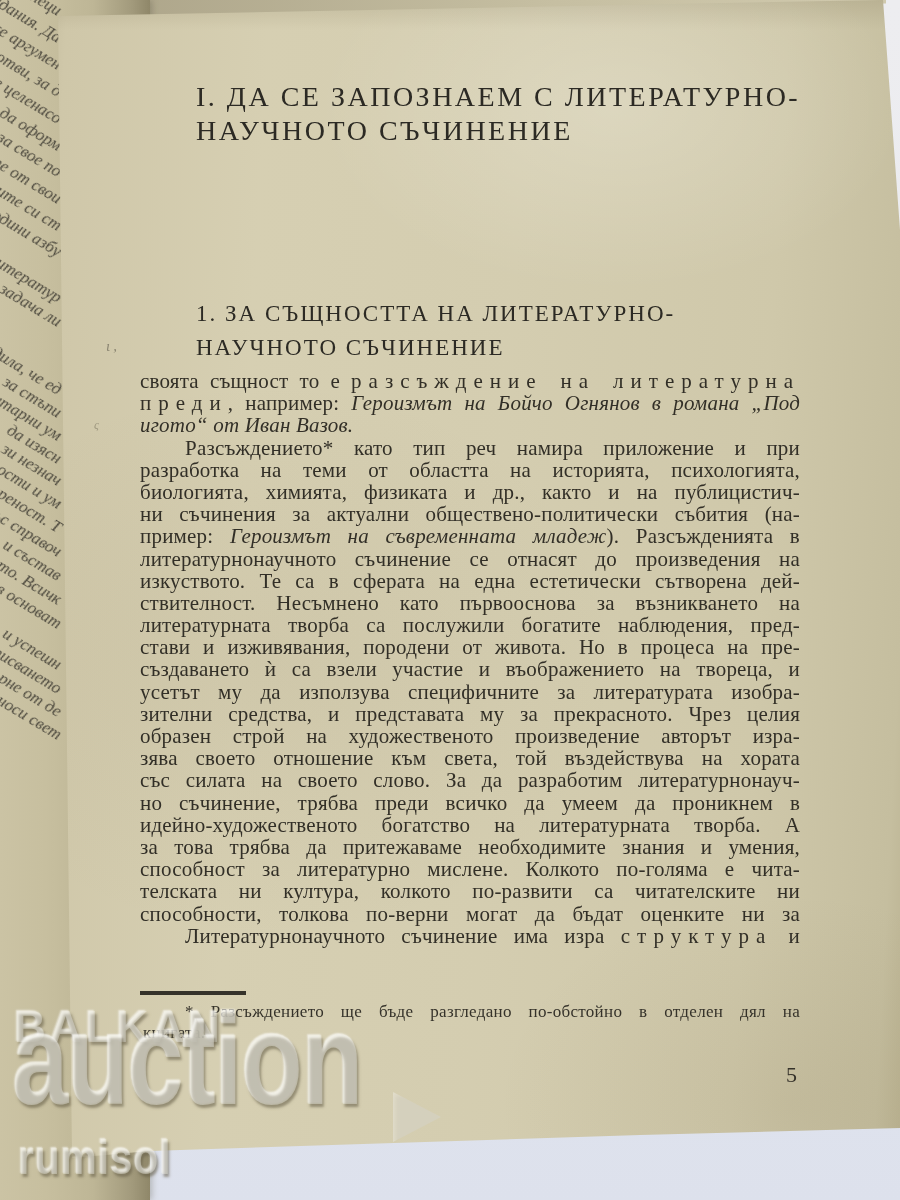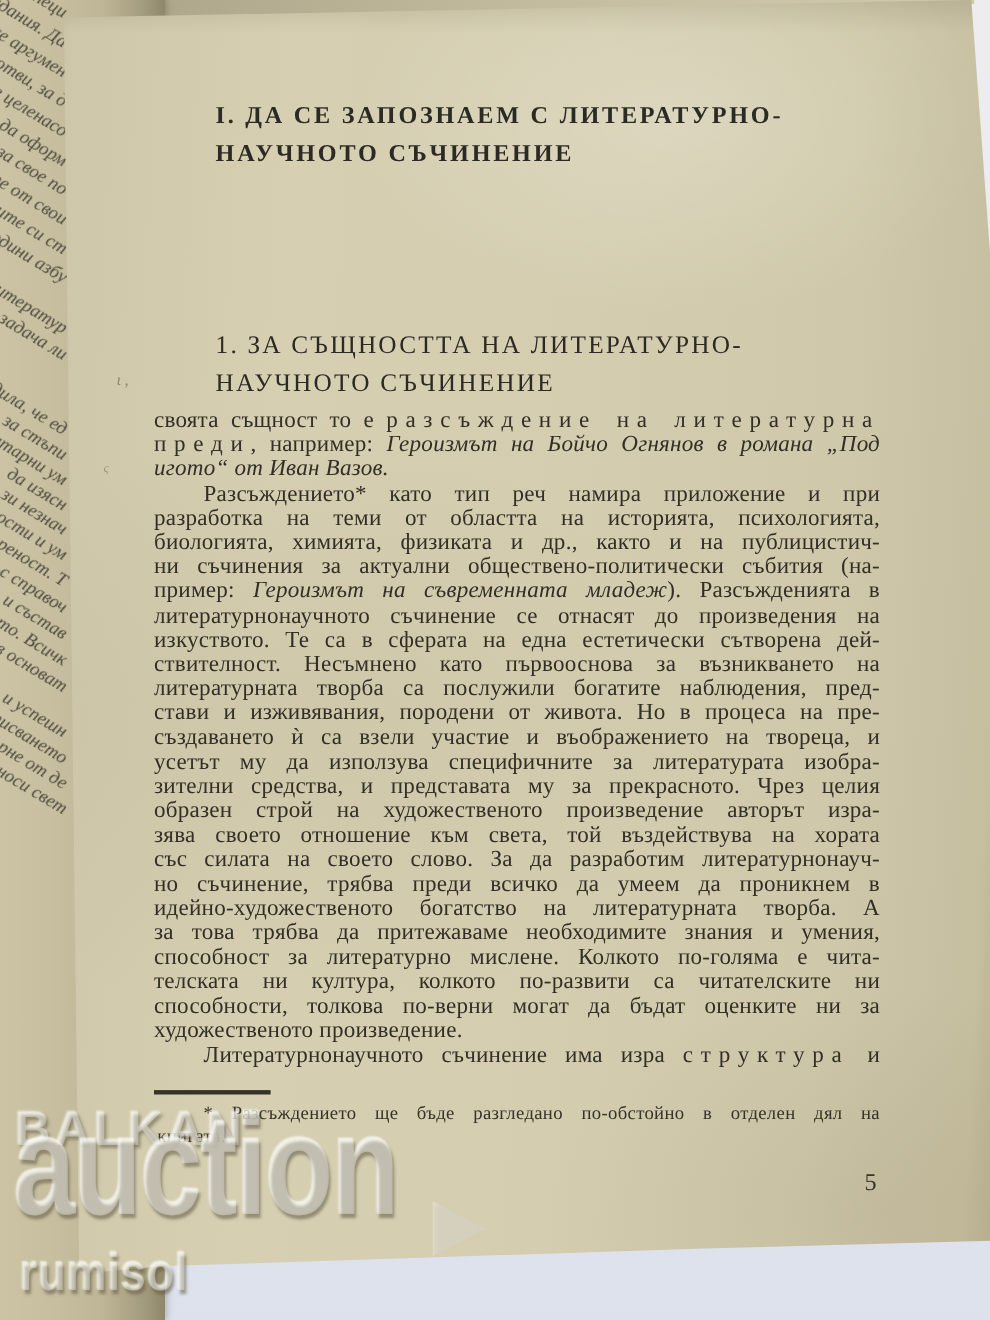--- a/index.html
+++ b/index.html
@@ -32,22 +32,22 @@
       radial-gradient(ellipse 420px 260px at 68% 9%,rgba(255,255,248,.22),transparent 70%),
       radial-gradient(ellipse 500px 400px at 30% 55%,rgba(115,100,65,.07),transparent 70%),
       radial-gradient(ellipse 420px 300px at 88% 92%,rgba(115,100,65,.10),transparent 70%),
       linear-gradient(180deg,rgba(130,120,90,.22) 0%,rgba(130,120,90,0) 2.5%),
       linear-gradient(93deg,#9b9376 0%,#bdb597 2.5%,#cfc7a9 7%,#d6cfb2 28%,#d4cdb0 55%,#cfc8aa 82%,#c5be9f 97%,#bab291 100%);
     filter:drop-shadow(0 3px 4px rgba(85,85,105,.35));
   }
   
   .print{color:#322f27;}
   .chapter{
-    position:absolute;left:196px;top:88px;width:640px;
-    font-size:22px;font-weight:bold;letter-spacing:2.5px;line-height:34px;color:#2c2a24;
+    position:absolute;left:196px;top:80px;width:640px;
+    font-size:28px;font-weight:normal;letter-spacing:2.5px;line-height:34px;color:#2c2a24;
   }
   .section{
     position:absolute;left:196px;top:297px;width:640px;
     font-size:23px;font-weight:normal;letter-spacing:2px;line-height:34px;color:#2c2a24;
   }
   .pencil-mark{
     position:absolute;left:106px;top:338px;font-style:italic;font-size:15px;
     color:#4a463c;opacity:.5;letter-spacing:3px;
   }
   .speck{position:absolute;left:94px;top:418px;font-style:italic;font-size:12px;color:#55503f;opacity:.4;}
@@ -155,21 +155,20 @@
       <div class="line"><span class="seg-n">зителни средства, и представата му за прекрасното. Чрез целия</span></div>
       <div class="line"><span class="seg-n">образен строй на художественото произведение авторът изра-</span></div>
       <div class="line"><span class="seg-n">зява своето отношение към света, той въздействува на хората</span></div>
       <div class="line"><span class="seg-n">със силата на своето слово. За да разработим литературнонауч-</span></div>
       <div class="line"><span class="seg-n">но съчинение, трябва преди всичко да умеем да проникнем в</span></div>
       <div class="line"><span class="seg-n">идейно-художественото богатство на литературната творба. А</span></div>
       <div class="line"><span class="seg-n">за това трябва да притежаваме необходимите знания и умения,</span></div>
       <div class="line"><span class="seg-n">способност за литературно мислене. Колкото по-голяма е чита-</span></div>
       <div class="line"><span class="seg-n">телската ни култура, колкото по-развити са читателските ни</span></div>
       <div class="line"><span class="seg-n">способности, толкова по-верни могат да бъдат оценките ни за</span></div>
-      <div class="line last"><span class="seg-n">художественото произведение.</span></div>
       <div class="line ind"><span class="seg-n">Литературнонаучното съчинение има изра </span><span class="seg-s">структура</span><span class="seg-n"> и</span></div>
     </div>
 
   <div class="fn-rule"></div>
   <div class="fn">
     <div class="fn1">* Разсъждението ще бъде разгледано по-обстойно в отделен дял на</div>
     <div class="fn2">книгата.</div>
   </div>
 
   <div class="page-num">5</div>

